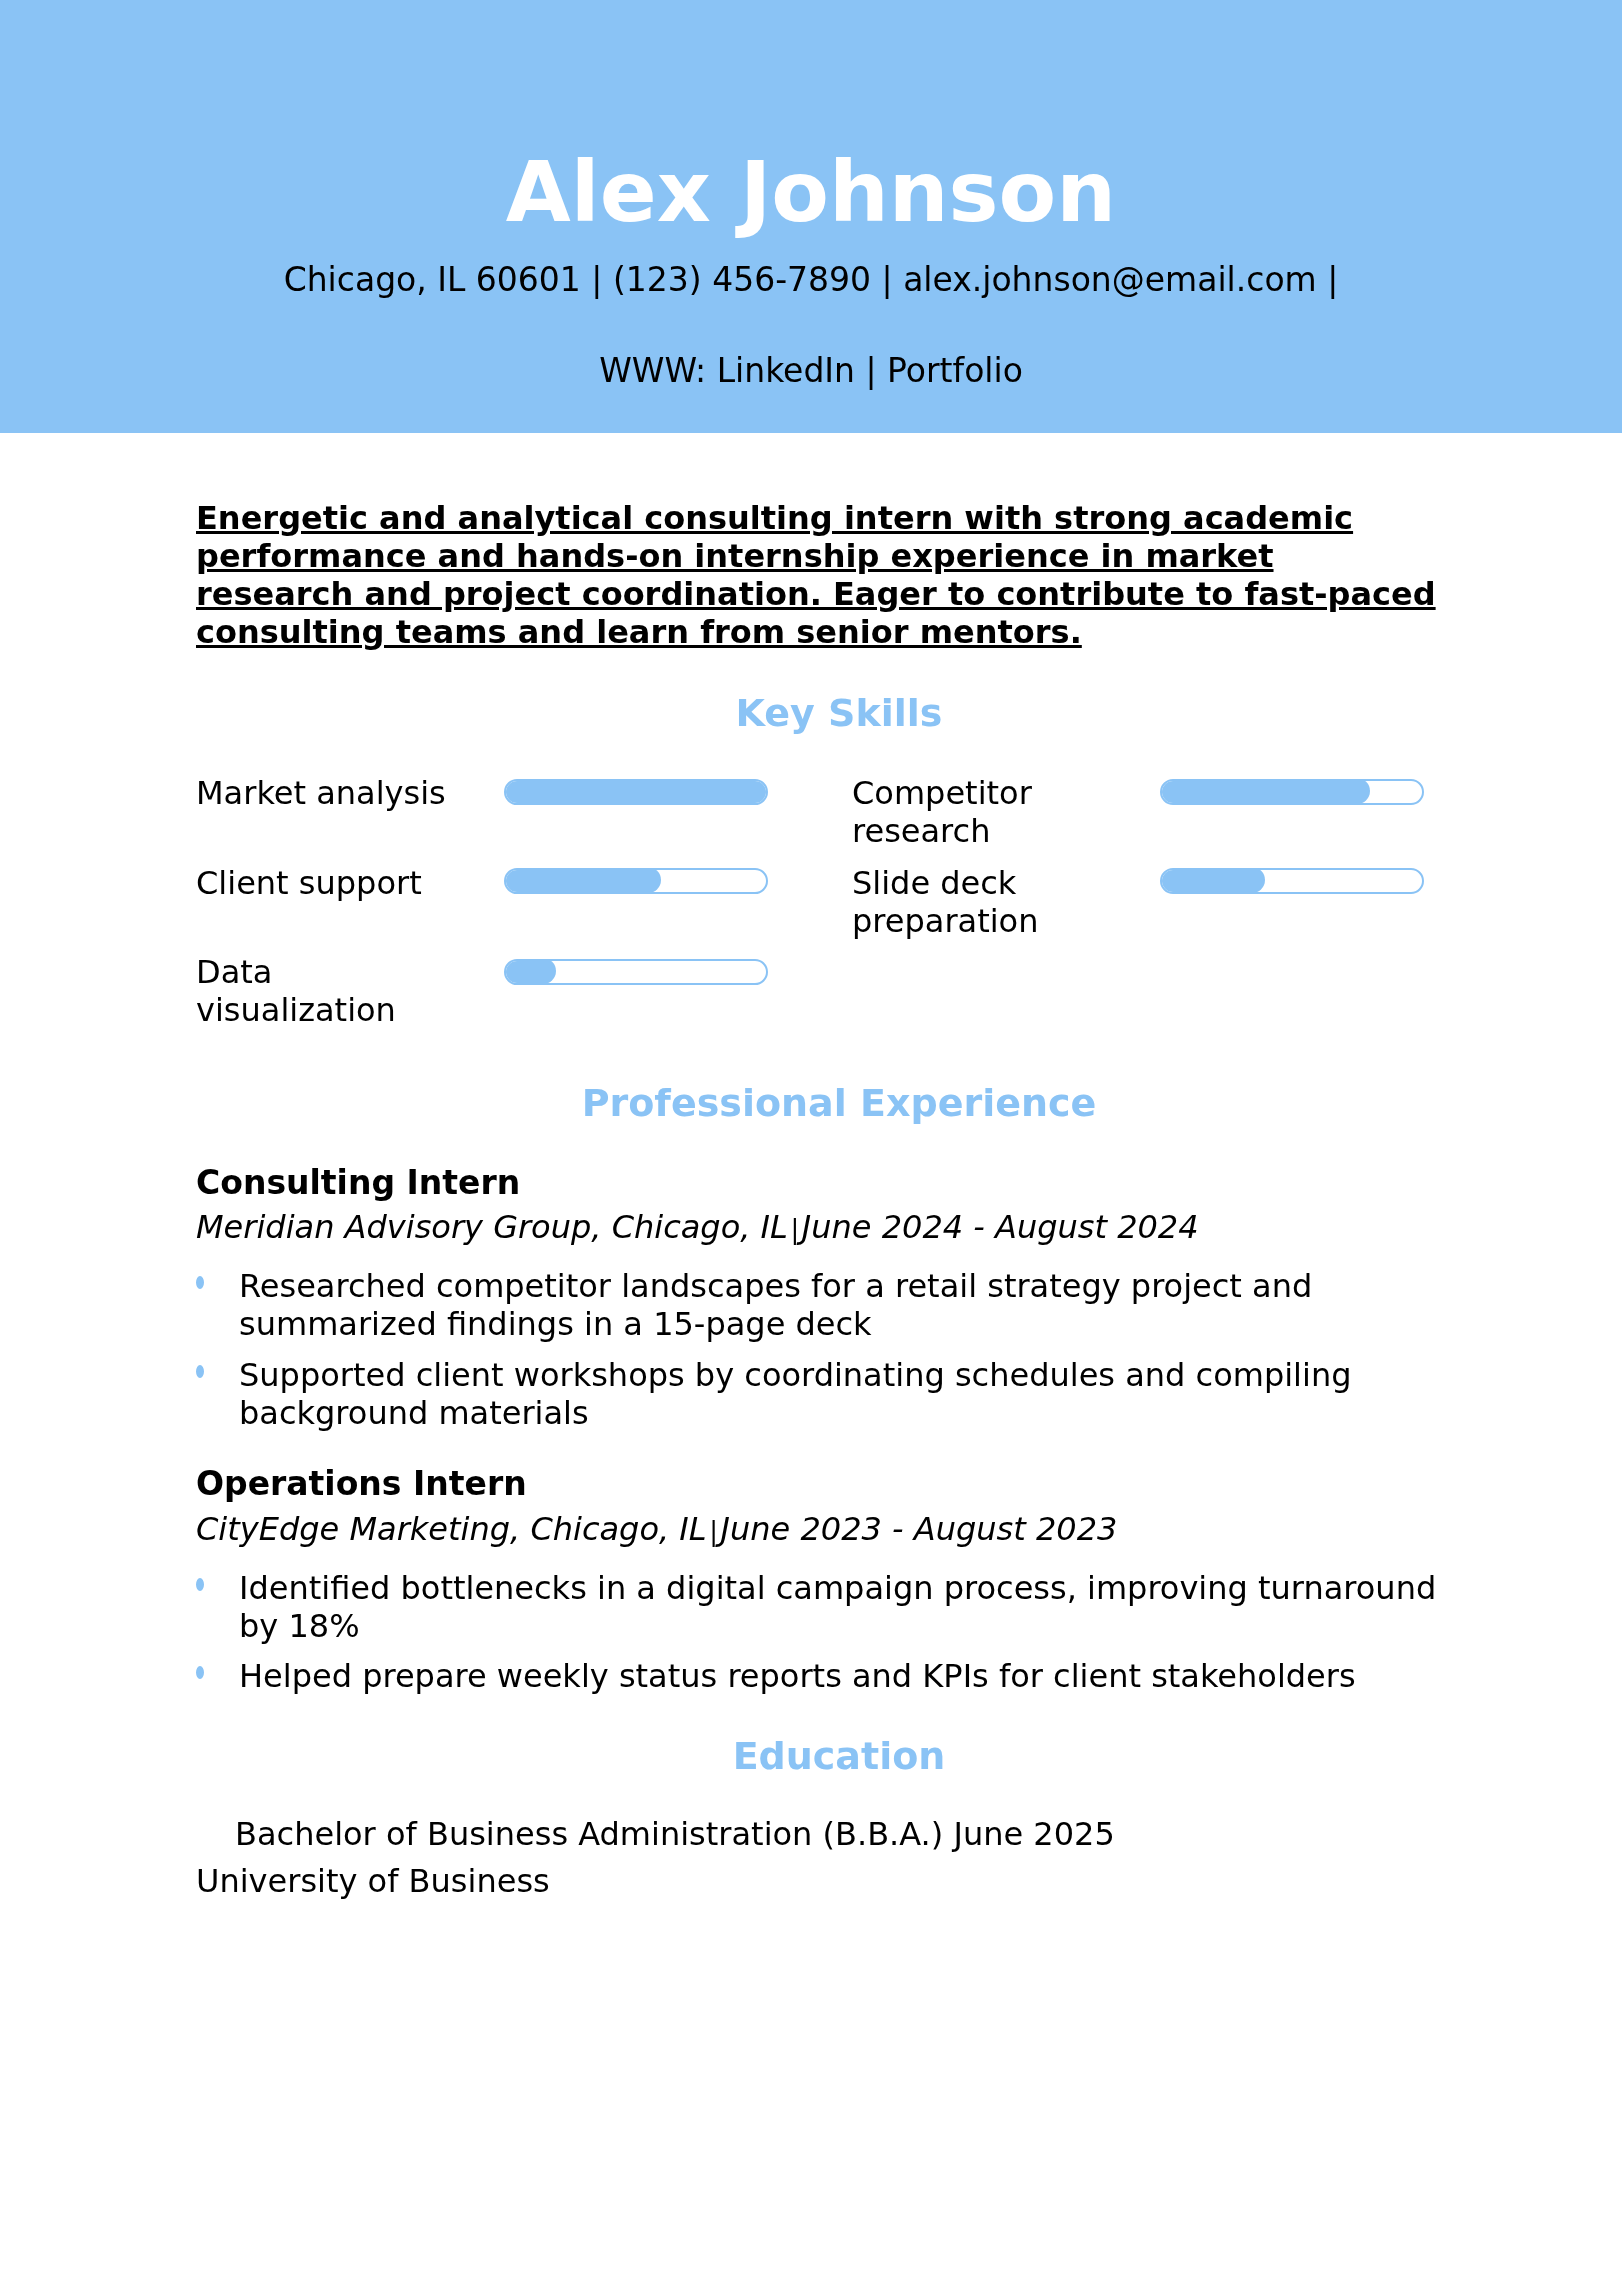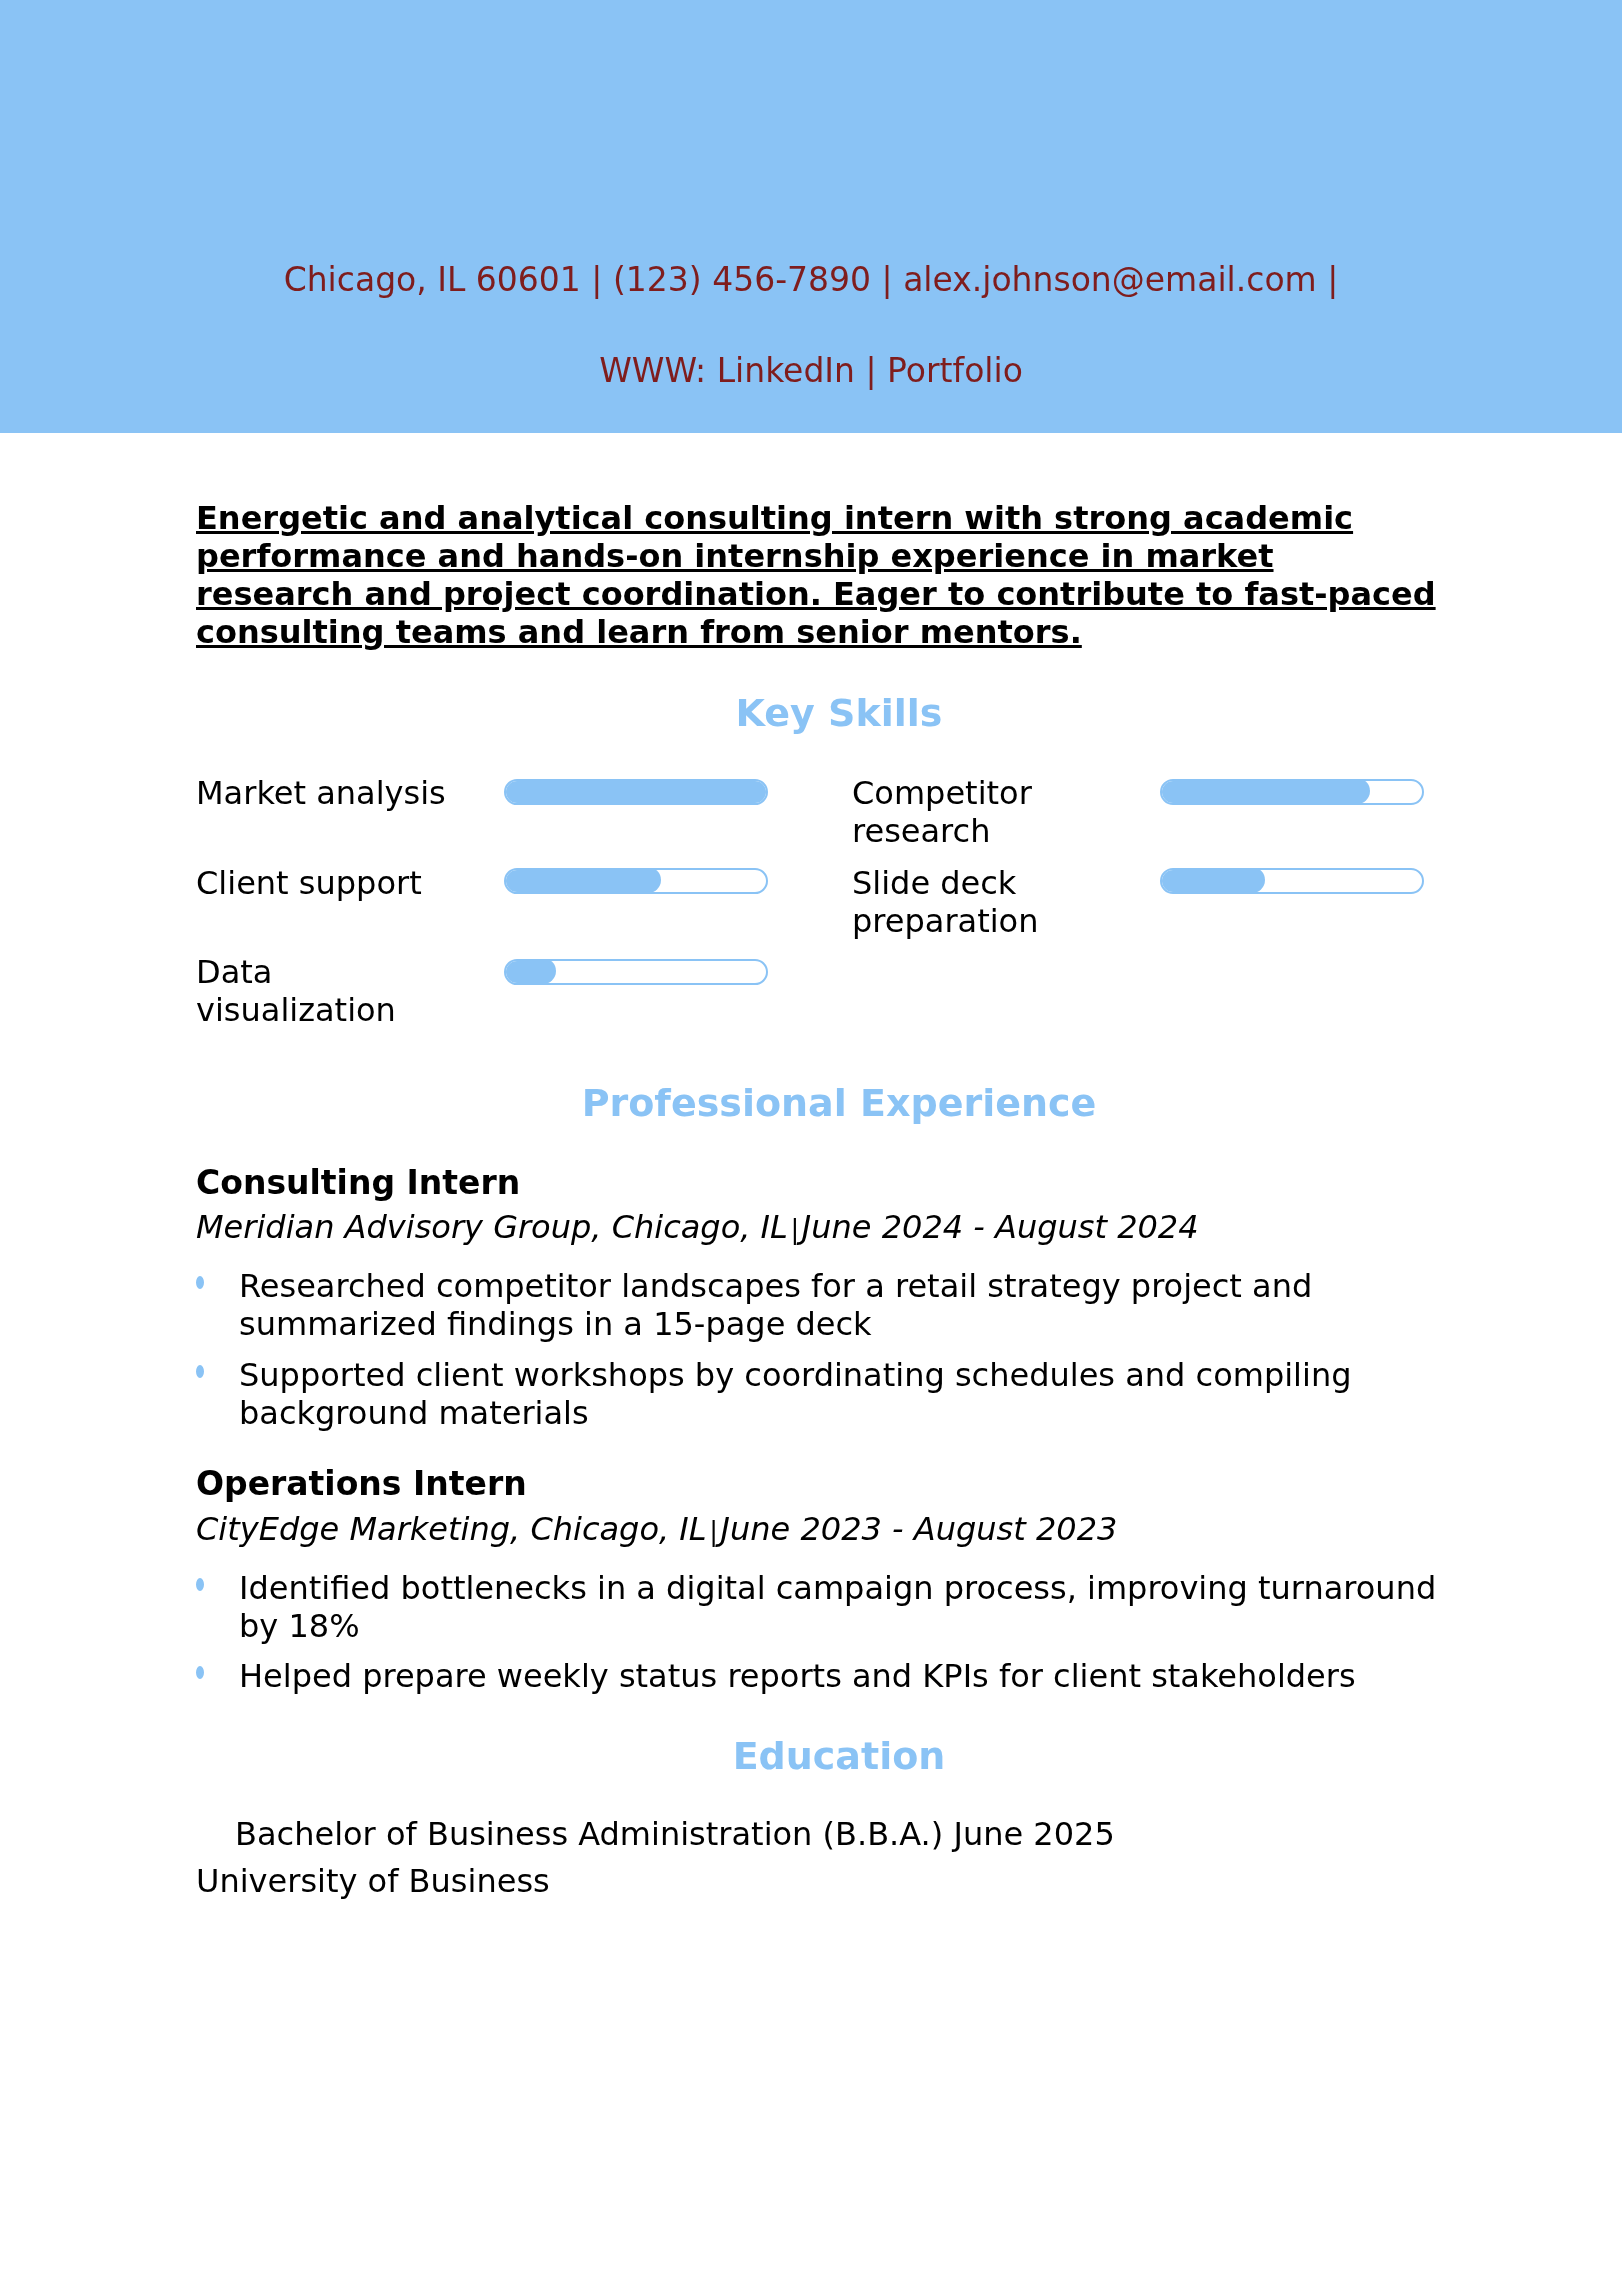--- a/index.html
+++ b/index.html
@@ -2,21 +2,21 @@
 <html style="font-size:10.5px"><head>
 <meta charset="utf-8">
 <style>
   html, body { margin: 0; padding: 0; background: #ffffff; }
   body { width: 1622px; height: 2295px; position: relative; overflow: hidden;
          font-family: "DejaVu Sans", sans-serif; color: #000; }
   .header { position: absolute; left: 0; top: 0; width: 1622px; height: 433px; background: #8ac3f5; }
   .name { position: absolute; left: 0; width: 1622px; top: 143px; text-align: center;
           font-family: "DejaVu Sans", sans-serif; font-weight: bold; font-size: 84px; color: #ffffff;
           line-height: 98px; }
-  .contact { position: absolute; left: 0; width: 1622px; text-align: center; color: #7f1d1d;
+  .contact { position: absolute; left: 0; width: 1622px; text-align: center; color: #000000;
              font-size: 33px; line-height: 46px; }
   .contact.l1 { top: 257px; }
   .contact.l2 { top: 304px; margin-top: 44px; }
 
   .summary { position: absolute; left: 196px; top: 499px; width: 1243px;
              font-weight: bold; font-size: 32px; line-height: 38px; text-decoration: underline; }
 
   .section-title { position: absolute; left: 0; width: 1622px; text-align: center;
                    color: #8ac3f5; font-weight: bold; font-size: 38px; line-height: 46px; margin-left: 28px; }
 
@@ -31,20 +31,21 @@
   .bullet { position: absolute; left: 196px; width: 1243px; font-size: 32px; line-height: 38px; }
   .bullet .dot { position: absolute; left: 0; top: 9.2px; width: 7.9px; height: 13px; border-radius: 50%; background: #8ac3f5; }
   .bullet .txt { position: absolute; left: 43px; width: 1204px; }
 
   .edu { position: absolute; left: 196px; font-size: 32px; line-height: 39px; white-space: nowrap; }
 </style>
 </head>
 <body>
 
 <div class="header">
+  <div class="name">Alex Johnson</div>
   <div class="contact l1">Chicago, IL 60601 | (123) 456-7890 | alex.johnson@email.com |</div>
   <div class="contact l2"><span>WWW: </span><span>LinkedIn</span><span style="white-space:pre"> | </span><span>Portfolio</span></div>
 </div>
 
 <div class="summary">Energetic and analytical consulting intern with strong academic performance and hands-on internship experience in market research and project coordination. Eager to contribute to fast-paced consulting teams and learn from senior mentors.</div>
 
 <div class="section-title" style="top:690px;">Key Skills</div>
 
 <div class="skill-label" style="left:196px; top:774px;">Market analysis</div>
 <div class="bar" style="left:504px; top:779px;">

